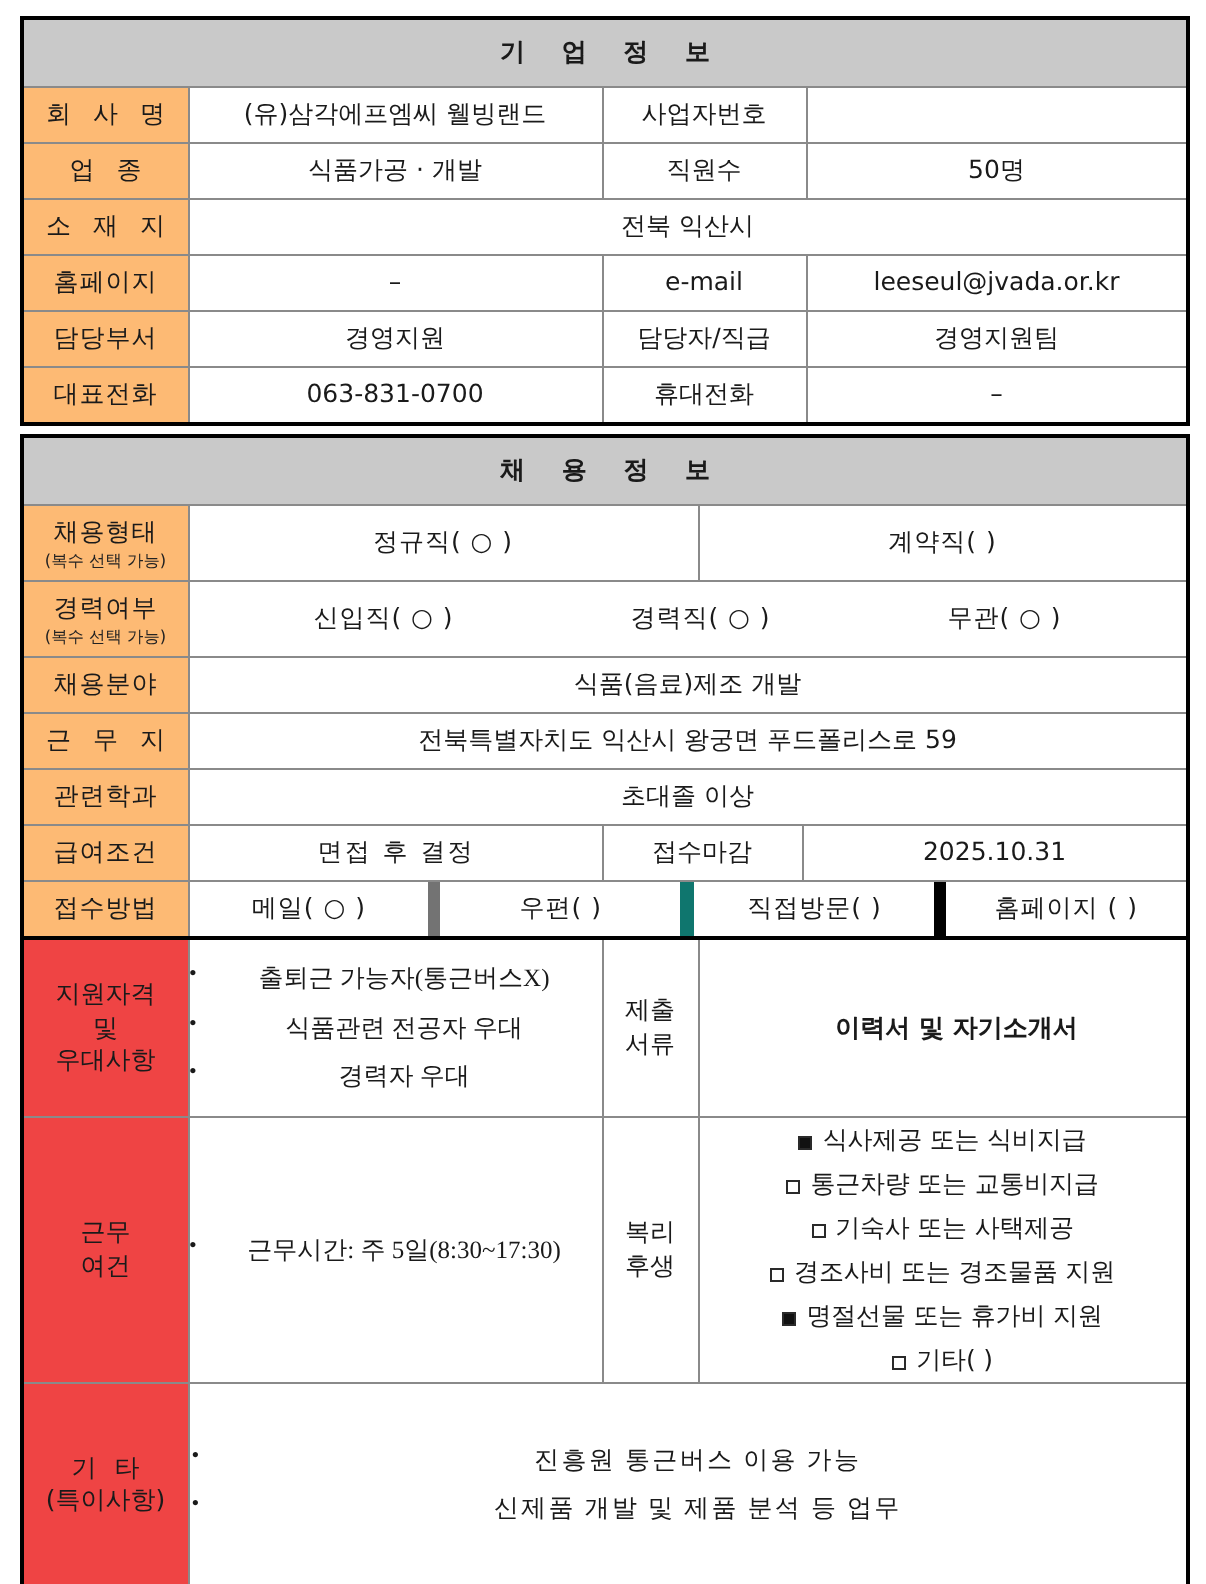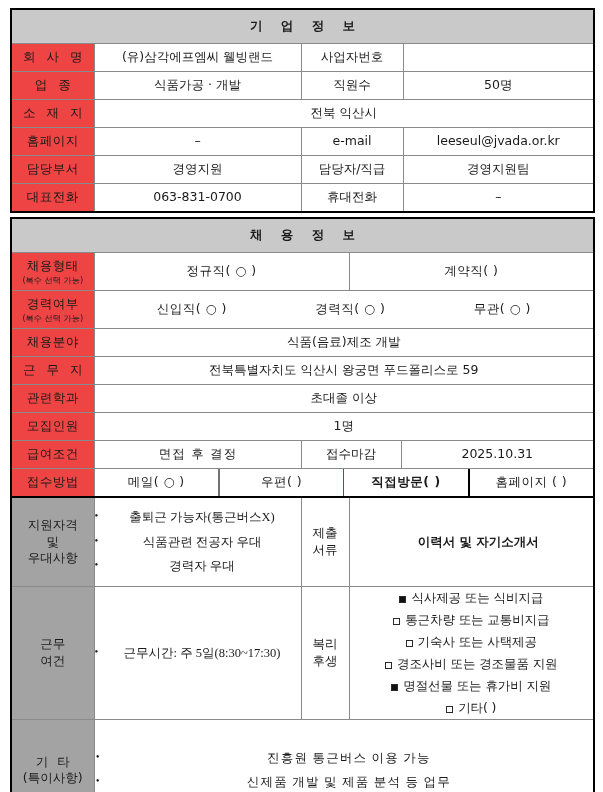--- a/index.html
+++ b/index.html
@@ -49,36 +49,36 @@
     font-weight: bold;
     font-size: 21px;
     letter-spacing: 7px;
     text-indent: 7px;
     height: 33px;
     color: #000;
   }
 
   
   .lbl {
-    background: #ef4444;
+    background: #fdba74;
     font-size: 12.5px;
     letter-spacing: 0.5px;
     height: 27px;
   }
   .lbl-wide { letter-spacing: 3.5px; text-indent: 3.5px; }
   .lbl-sub {
     display: block;
     font-size: 8.2px;
     letter-spacing: 0;
     text-indent: 0;
     line-height: 1.15;
     margin-top: 1px;
     color: #222;
   }
-  .lbl-plain { background: #a3a3a3; }
+  .lbl-plain { background: #ef4444; }
 
   .mid-lbl {
     font-size: 12.5px;
     height: 27px;
   }
 
   .val { height: 27px; }
   .val-left { text-align: left; padding-left: 12px; }
 
   
@@ -237,39 +237,35 @@
       <tr>
         <td class="lbl lbl-wide frame-left">근 무 지</td>
         <td colspan="5" class="val frame-right">전북특별자치도 익산시 왕궁면 푸드폴리스로 59</td>
       </tr>
 
       <tr>
         <td class="lbl frame-left">관련학과</td>
         <td colspan="5" class="val frame-right">초대졸 이상</td>
       </tr>
 
-      <tr>
-        <td class="lbl frame-left">모집인원</td>
-        <td colspan="5" class="val frame-right">1명</td>
-      </tr>
 
       <tr>
         <td class="lbl frame-left">급여조건</td>
         <td colspan="2" class="val val-left spaced-sm">면접 후 결정</td>
         <td colspan="2" class="val">접수마감</td>
         <td class="val frame-right">2025.10.31</td>
       </tr>
 
       <tr>
         <td class="lbl frame-left frame-bottom">접수방법</td>
         <td colspan="5" class="frame-right frame-bottom" style="padding:0; border-left:1px solid #8a8a8a;">
           <div style="display:flex; height:27px;">
-            <div style="flex:1; display:flex; align-items:center; justify-content:center; border-right:2px solid #737373;" class="mark">메일(  ○  )</div>
-            <div style="flex:1; display:flex; align-items:center; justify-content:center; border-right:1px solid #0f766e;" class="mark">우편(     )</div>
-            <div style="flex:1; display:flex; align-items:center; justify-content:center; border-right:2px solid #000000;font-weight:bold;" class="mark">직접방문(    )</div>
+            <div style="flex:1; display:flex; align-items:center; justify-content:center; border-right:6px solid #737373;" class="mark">메일(  ○  )</div>
+            <div style="flex:1; display:flex; align-items:center; justify-content:center; border-right:7px solid #0f766e;" class="mark">우편(     )</div>
+            <div style="flex:1; display:flex; align-items:center; justify-content:center; border-right:6px solid #000000;" class="mark">직접방문(    )</div>
             <div style="flex:1; display:flex; align-items:center; justify-content:center;" class="mark">홈페이지 (    )</div>
           </div>
         </td>
       </tr>
 
       <tr>
         <td class="lbl-plain two-line frame-left" style="height:88px;">
           <span style="display:block">지원자격</span>
           <span style="display:block">및</span>
           <span style="display:block">우대사항</span>

